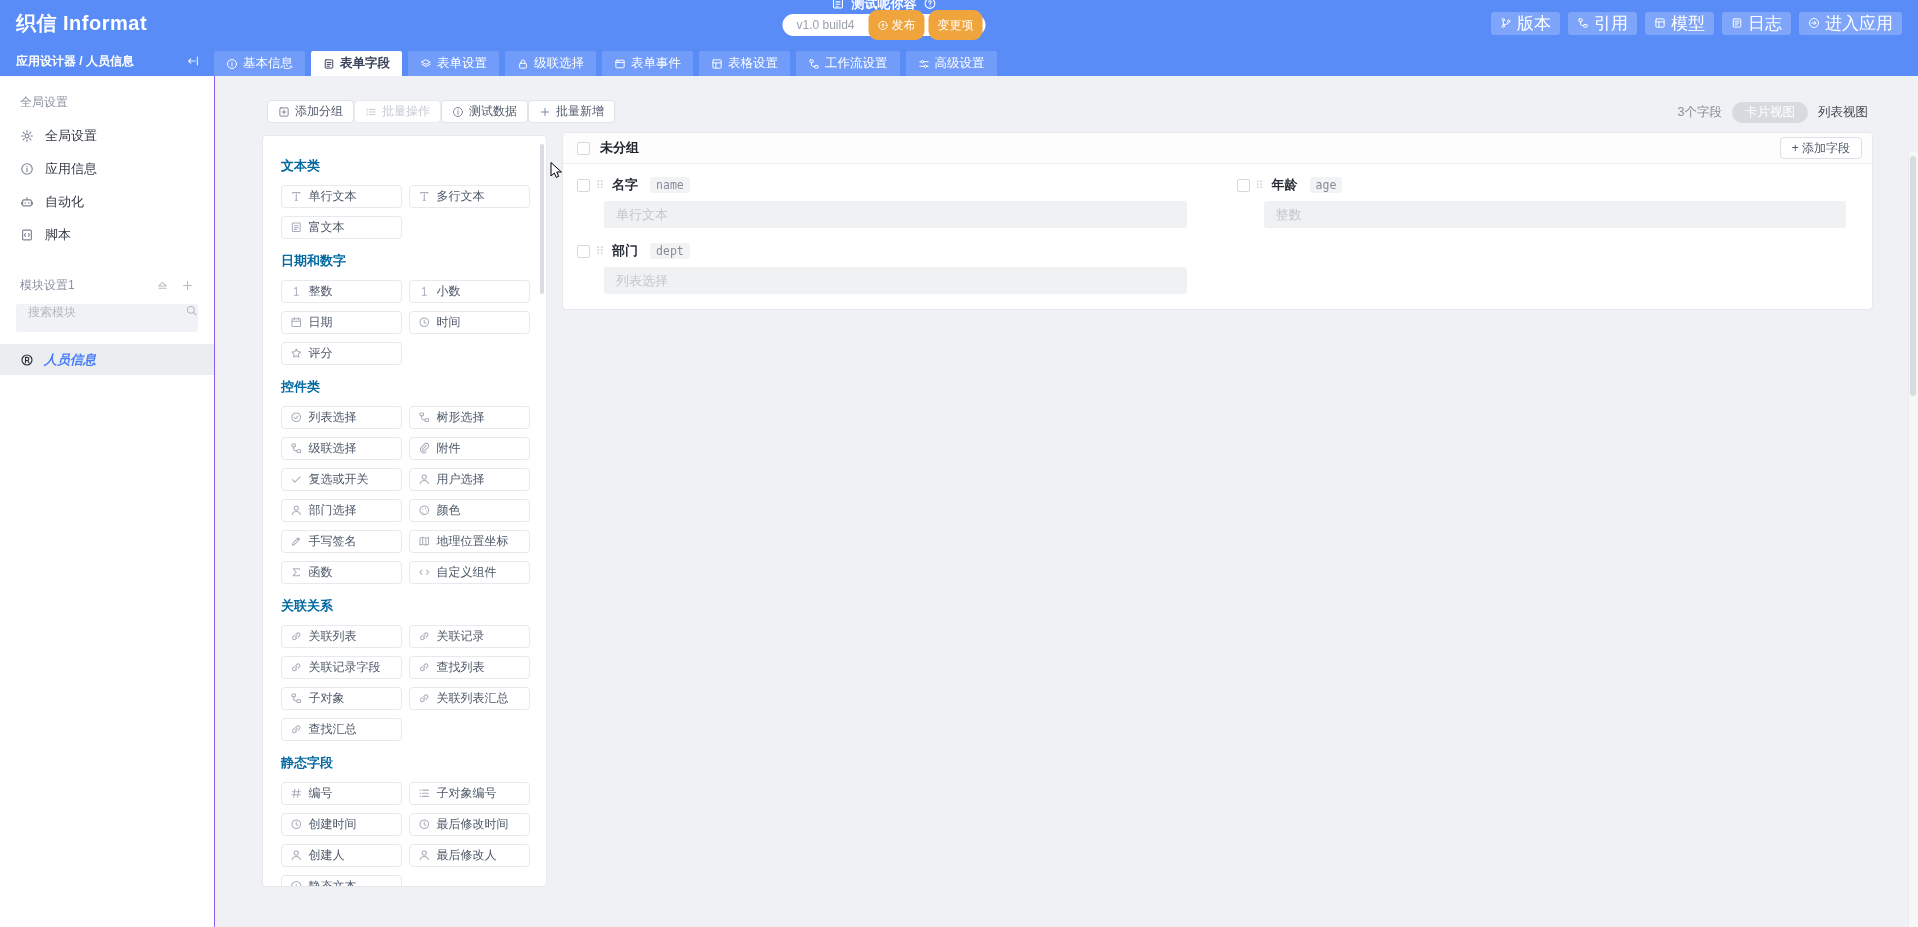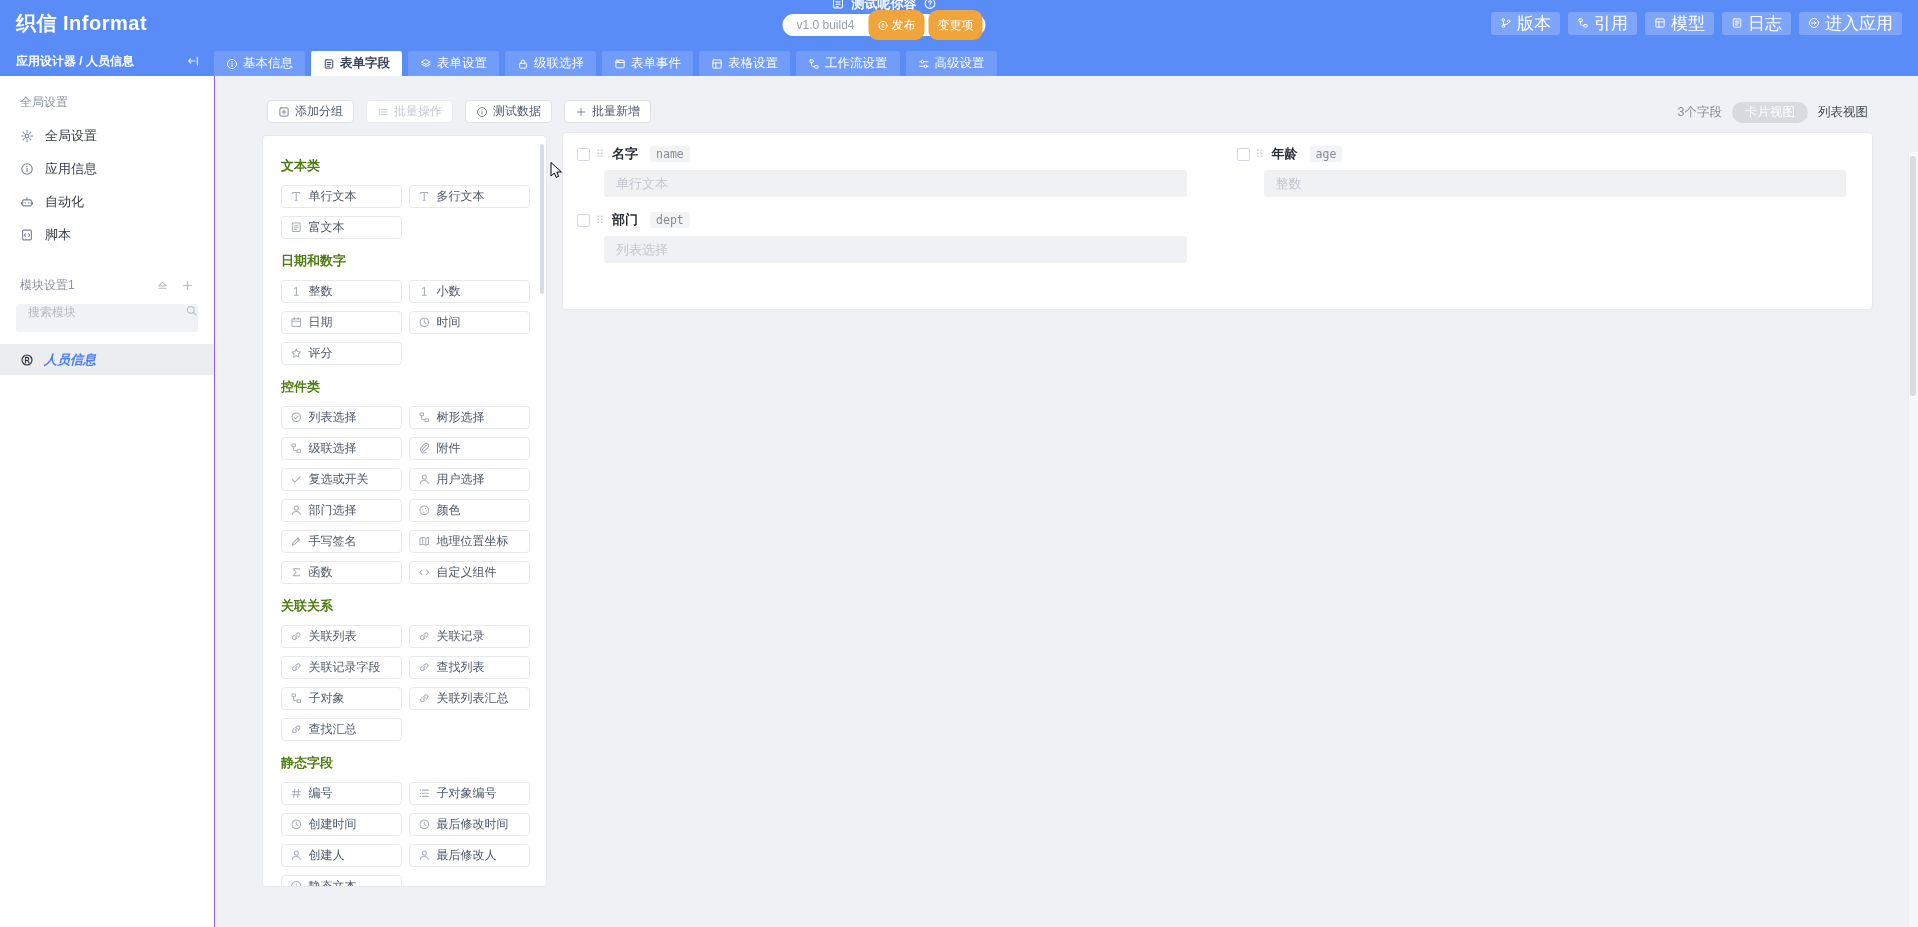--- a/index.html
+++ b/index.html
@@ -59,38 +59,38 @@
                 color:#4e5969;font-family:inherit;}
   .search input::placeholder{color:#b4b9c2;}
   .search .icon{color:#b4b9c2;font-size:13px;}
   .mod-item{margin-top:12px;height:31px;background:#ebedf0;display:flex;align-items:center;
             gap:10px;padding-left:20px;cursor:pointer;}
   .mod-item .icon{font-size:14px;color:#272d3a;}
   .mod-item .lbl{color:#4a7ef7;font-size:13px;font-weight:bold;font-style:italic;}
 
   
   .main{position:absolute;left:215px;top:76px;right:0;bottom:0;background:#f0f1f4;}
-  .toolbar{position:absolute;left:52px;top:24px;display:flex;gap:12px;}
+  .toolbar{position:absolute;left:52px;top:24px;display:flex;gap:0;}
   .tbtn{height:23px;background:#fff;border:1px solid #dfe2e7;border-radius:4px;padding:0 10px;
         font-size:12px;color:#4e5969;display:flex;align-items:center;gap:5px;cursor:pointer;
         font-family:inherit;}
   .tbtn .icon{font-size:12px;color:#7d8694;}
   .tbtn.disabled{color:#c5c9d1;border-color:#e9ebef;cursor:default;}
   .tbtn.disabled .icon{color:#c5c9d1;}
   .viewbar{position:absolute;top:26px;right:50px;display:flex;align-items:center;gap:10px;font-size:12.5px;}
   .vb-count{color:#868d99;}
   .vb-pill{background:#d7dade;color:#fff;border-radius:11px;height:21px;padding:0 13px;
            display:flex;align-items:center;cursor:pointer;}
   .vb-list{color:#3f4654;cursor:pointer;}
 
   
   .palette{position:absolute;left:47px;top:59px;width:285px;height:752px;background:#fff;
            border:1px solid #e7e9ec;border-radius:4px;padding:8px 16px 10px 18px;overflow:hidden;}
   .pal-thumb{position:absolute;right:2px;top:8px;width:4px;height:150px;background:#d9dce1;border-radius:2px;}
-  .pal-title{font-size:13px;font-weight:bold;color:#4d7c0f;margin:13px 0 10px;}
+  .pal-title{font-size:13px;font-weight:bold;color:#0369a1;margin:13px 0 10px;}
   .pal-grid{display:grid;grid-template-columns:1fr 1fr;gap:8px 7px;}
   .pal-item{height:23px;border:1px solid #e7e9ec;background:#fff;border-radius:4px;display:flex;
             align-items:center;gap:6px;padding:0 8px;font-size:12px;color:#4e5969;cursor:grab;
             white-space:nowrap;overflow:hidden;}
   .pal-item .icon{font-size:12.5px;color:#a7adb8;}
 
   
   .canvas{position:absolute;left:347px;top:56px;width:1311px;height:178px;background:#fff;
           border:1px solid #e7e9ec;border-radius:4px;}
   .cv-head{height:31px;border-bottom:1px solid #edeff2;background:#fdfdfe;display:flex;
@@ -718,20 +718,25 @@
                 <circle cx="8" cy="8" r="6"></circle>
                 <path d="M8 7.2V11M8 5.1v.3"></path>
               </svg>
             </span>
             <span>静态文本</span>
           </div>
         </div>
       </div>
 
     <div class="canvas">
+      <div class="cv-head">
+        <span class="chk"></span>
+        <span class="cv-title">未分组</span>
+        <button class="add-field">+ 添加字段</button>
+      </div>
       <div class="cv-body" id="cv-body">
           <div class="field" style="grid-column: 1;">
             <div class="f-head">
               <span class="chk"></span>
               <span class="f-handle">⠿</span>
               <span class="f-label">名字</span>
               <span class="f-key">name</span>
             </div>
             <div class="f-input">单行文本</div>
           </div>

